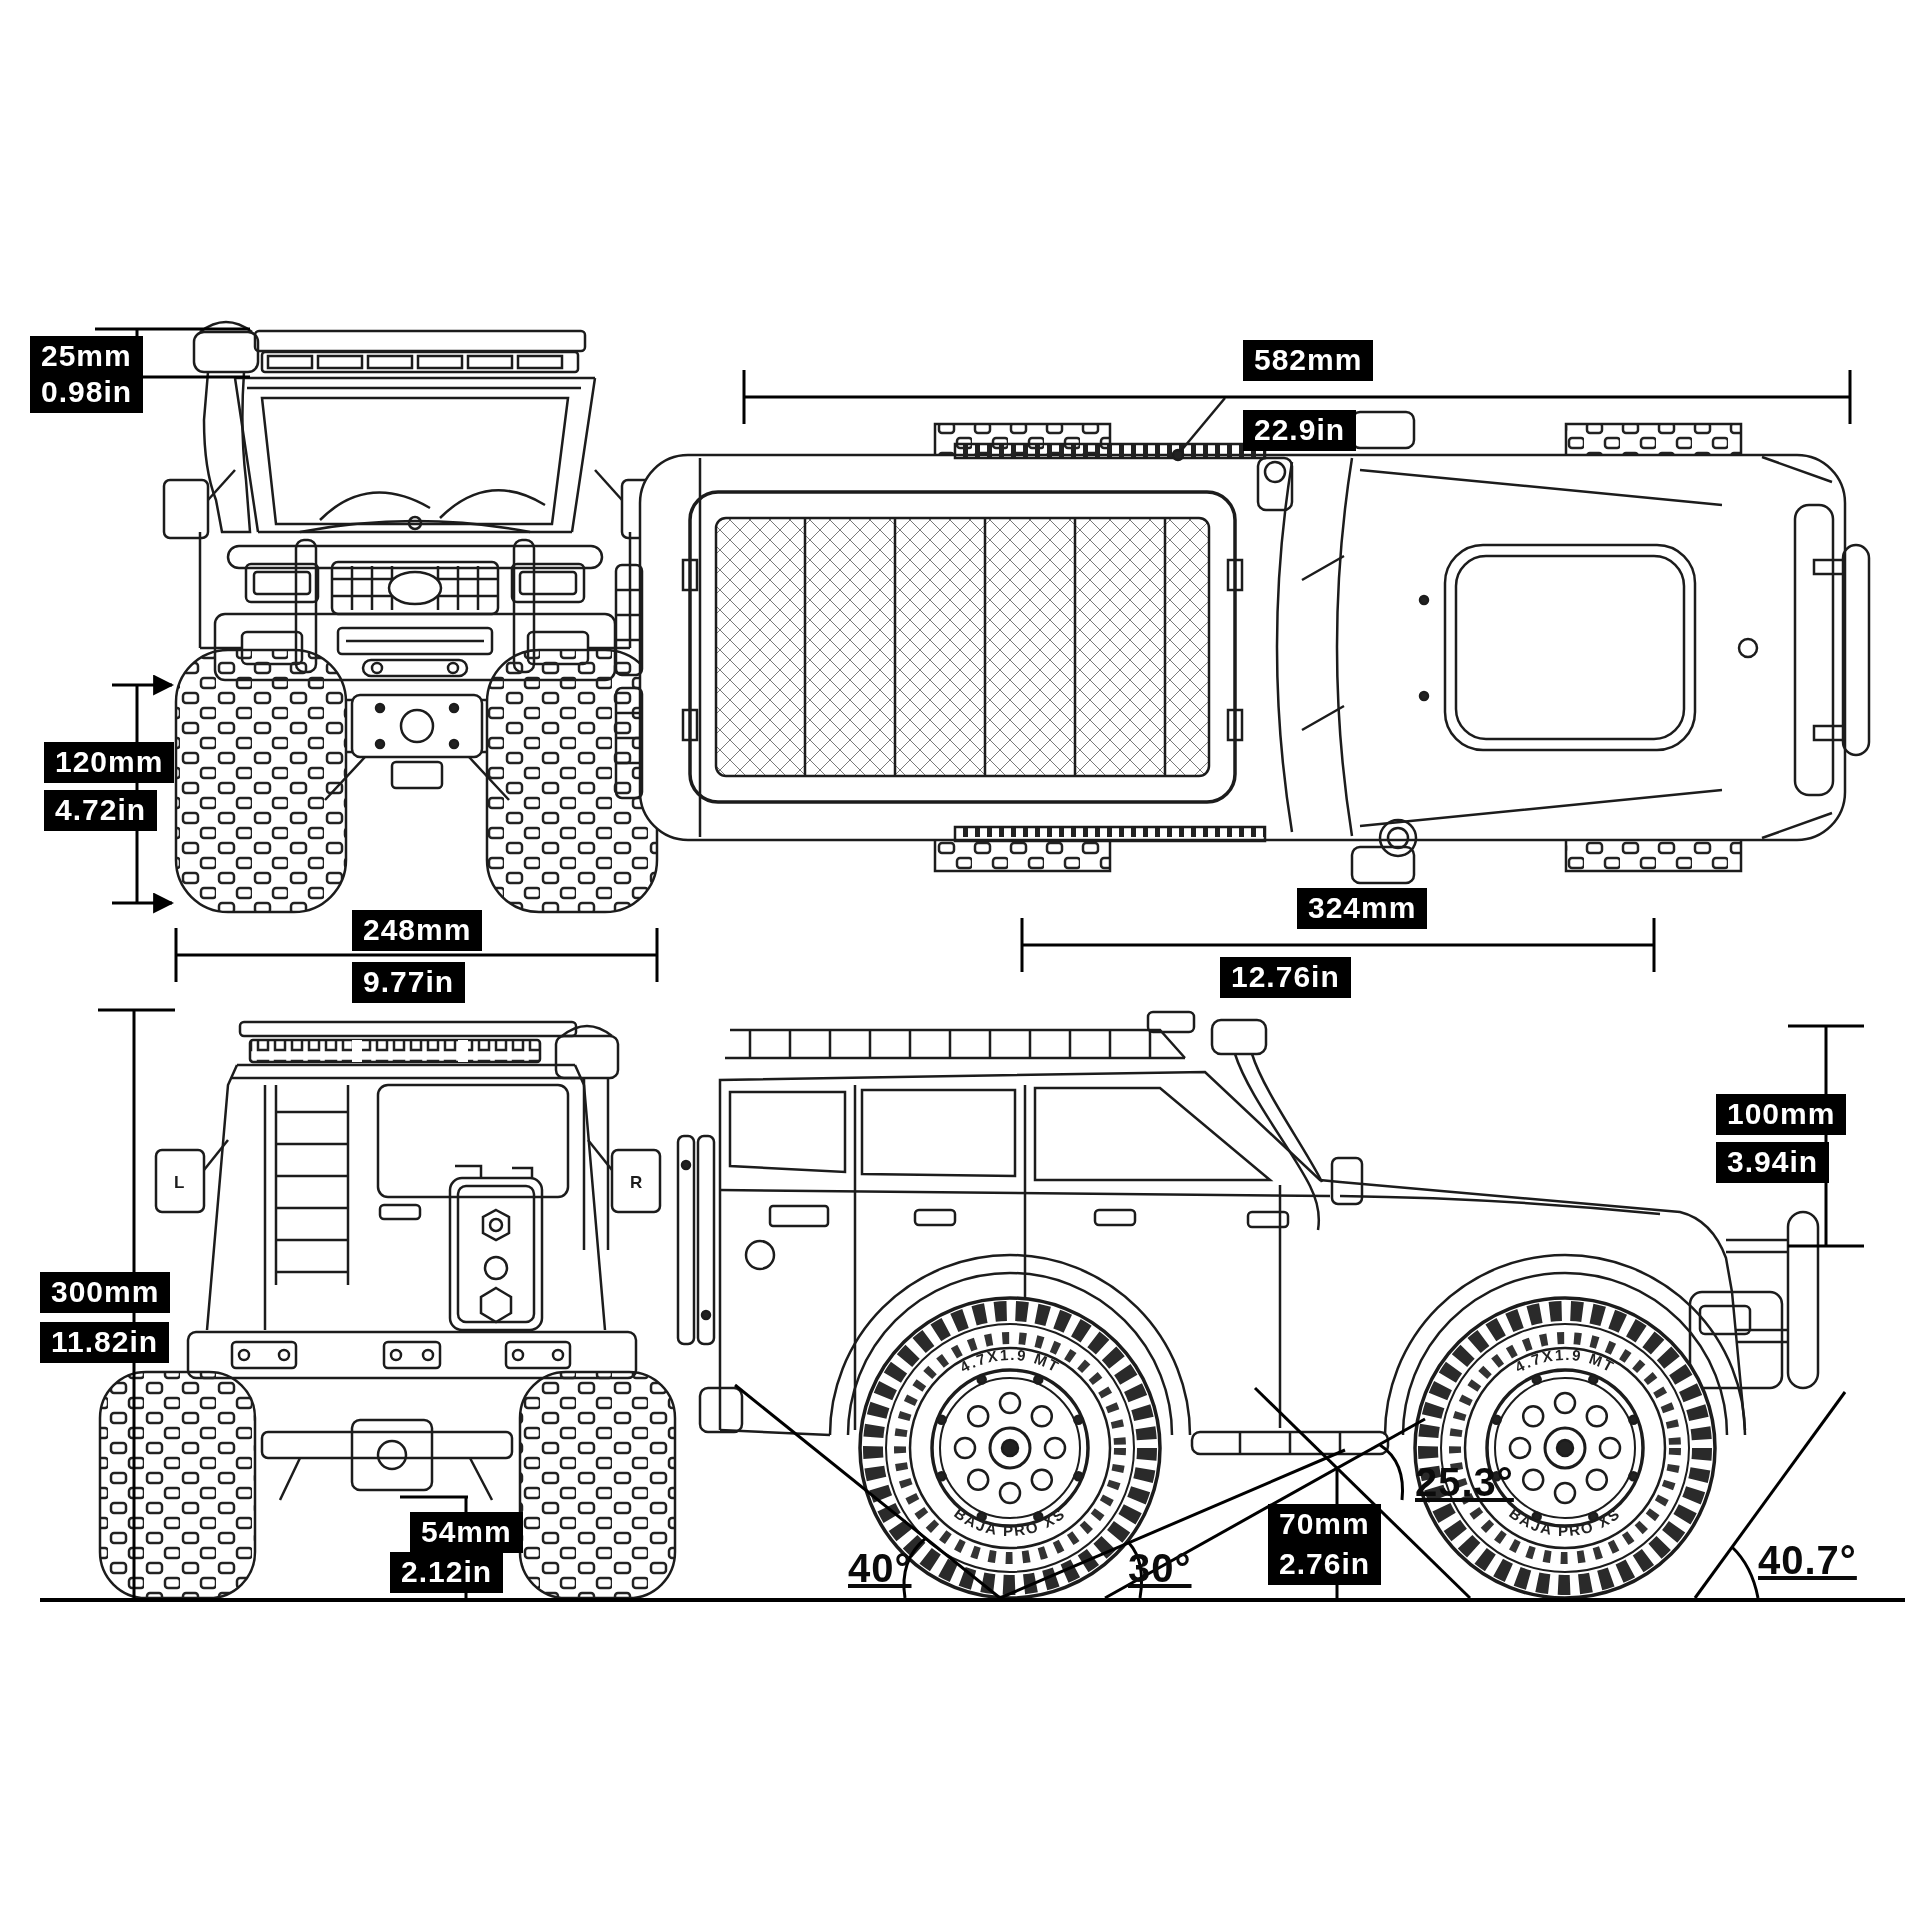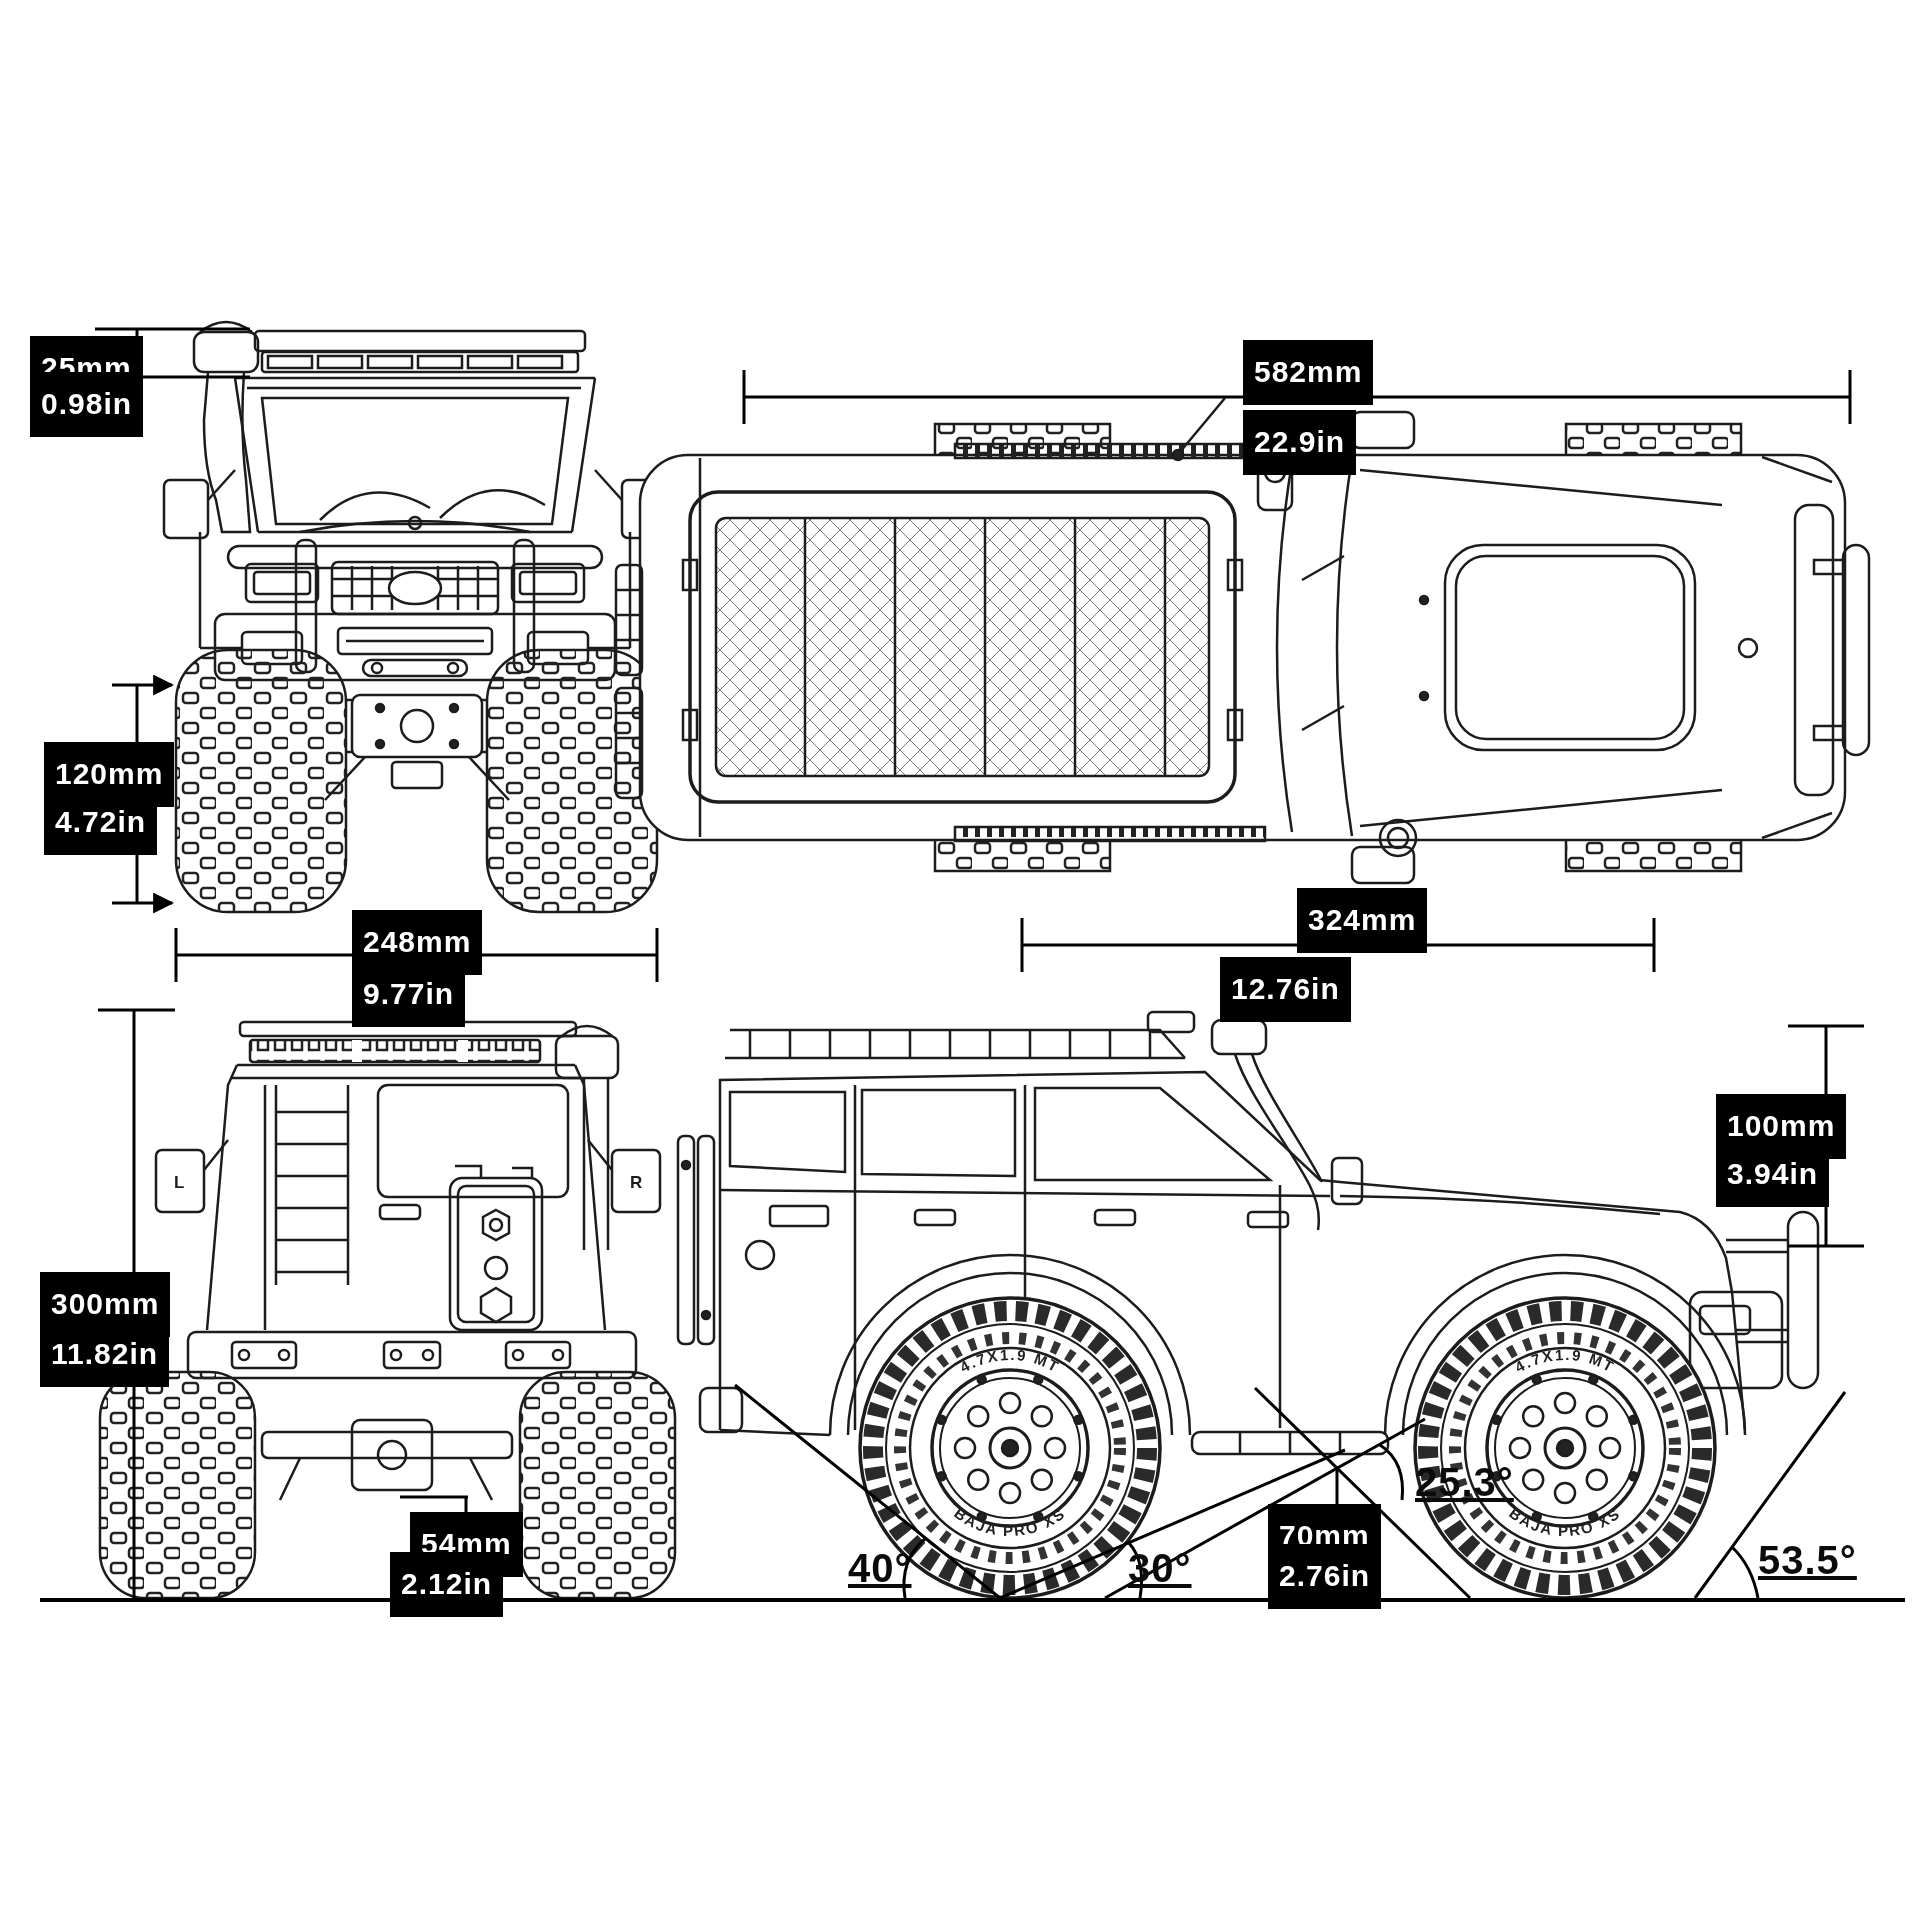--- a/index.html
+++ b/index.html
@@ -1,20 +1,20 @@
 <!DOCTYPE html>
 <html><head>
 <meta charset="utf-8">
 <style>
   html,body{margin:0;padding:0;background:#ffffff;}
   #stage{position:relative;width:1920px;height:1920px;background:#ffffff;overflow:hidden;
          font-family:"Liberation Sans",sans-serif;}
   #art{position:absolute;left:0;top:0;}
   .dim{position:absolute;background:#000;color:#fff;font:bold 30px/1.15 "Liberation Sans",sans-serif;
-       padding:15px 11px;letter-spacing:1px;white-space:nowrap;}
+       padding:3px 11px;letter-spacing:1px;white-space:nowrap;}
   .angle{position:absolute;color:#0b0b0b;font:bold 40px/1 "Liberation Sans",sans-serif;
          letter-spacing:1px;white-space:nowrap;text-decoration:underline;}
 </style>
 </head>
 <body>
 
 <div id="stage">
 
 <svg id="art" width="1920" height="1920" viewBox="0 0 1920 1920">
   <defs>
@@ -409,15 +409,15 @@
 
   <div class="dim" style="left:1716px;top:1094px">100mm</div>
   <div class="dim" style="left:1716px;top:1142px">3.94in</div>
 
   <div class="dim" style="left:1268px;top:1504px">70mm</div>
   <div class="dim" style="left:1268px;top:1544px">2.76in</div>
 
   <div class="angle" style="left:848px;top:1548px">40°</div>
   <div class="angle" style="left:1128px;top:1548px">30°</div>
   <div class="angle" style="left:1415px;top:1462px">25.3°</div>
-  <div class="angle" style="left:1758px;top:1540px">53.5°</div>
+  <div class="angle" style="left:1758px;top:1540px">40.7°</div>
 
 </div>
 
 </body></html>

